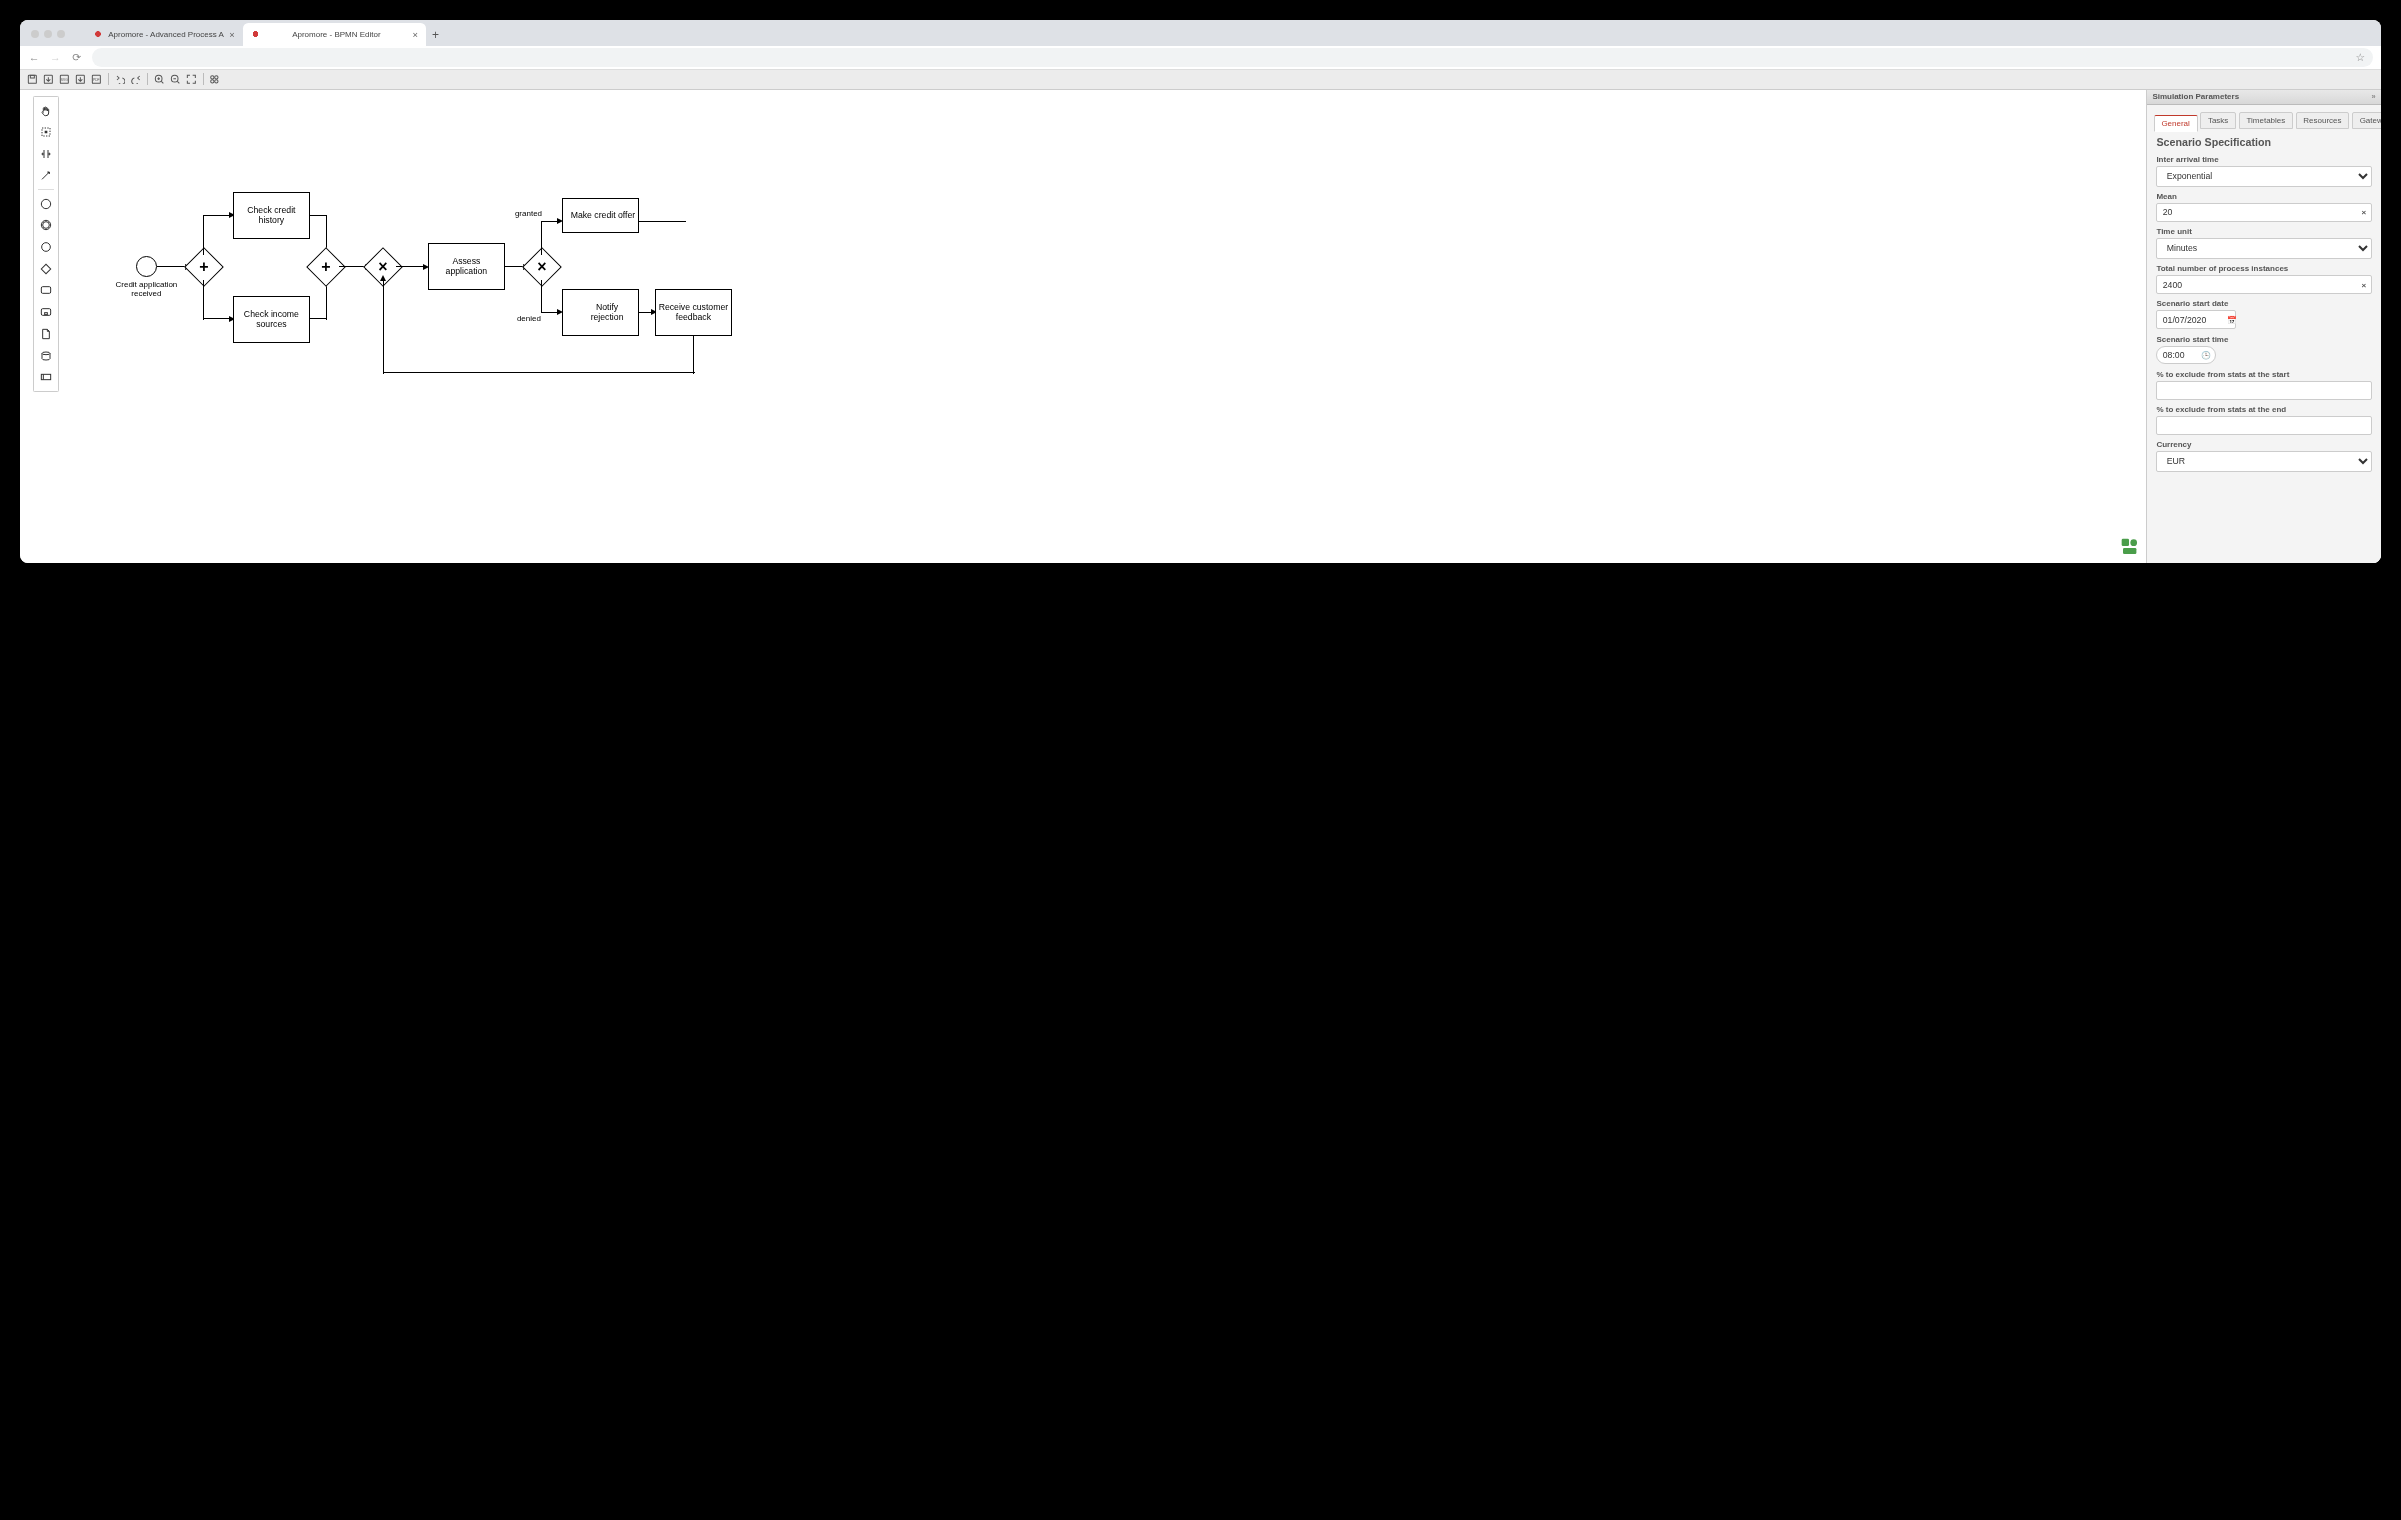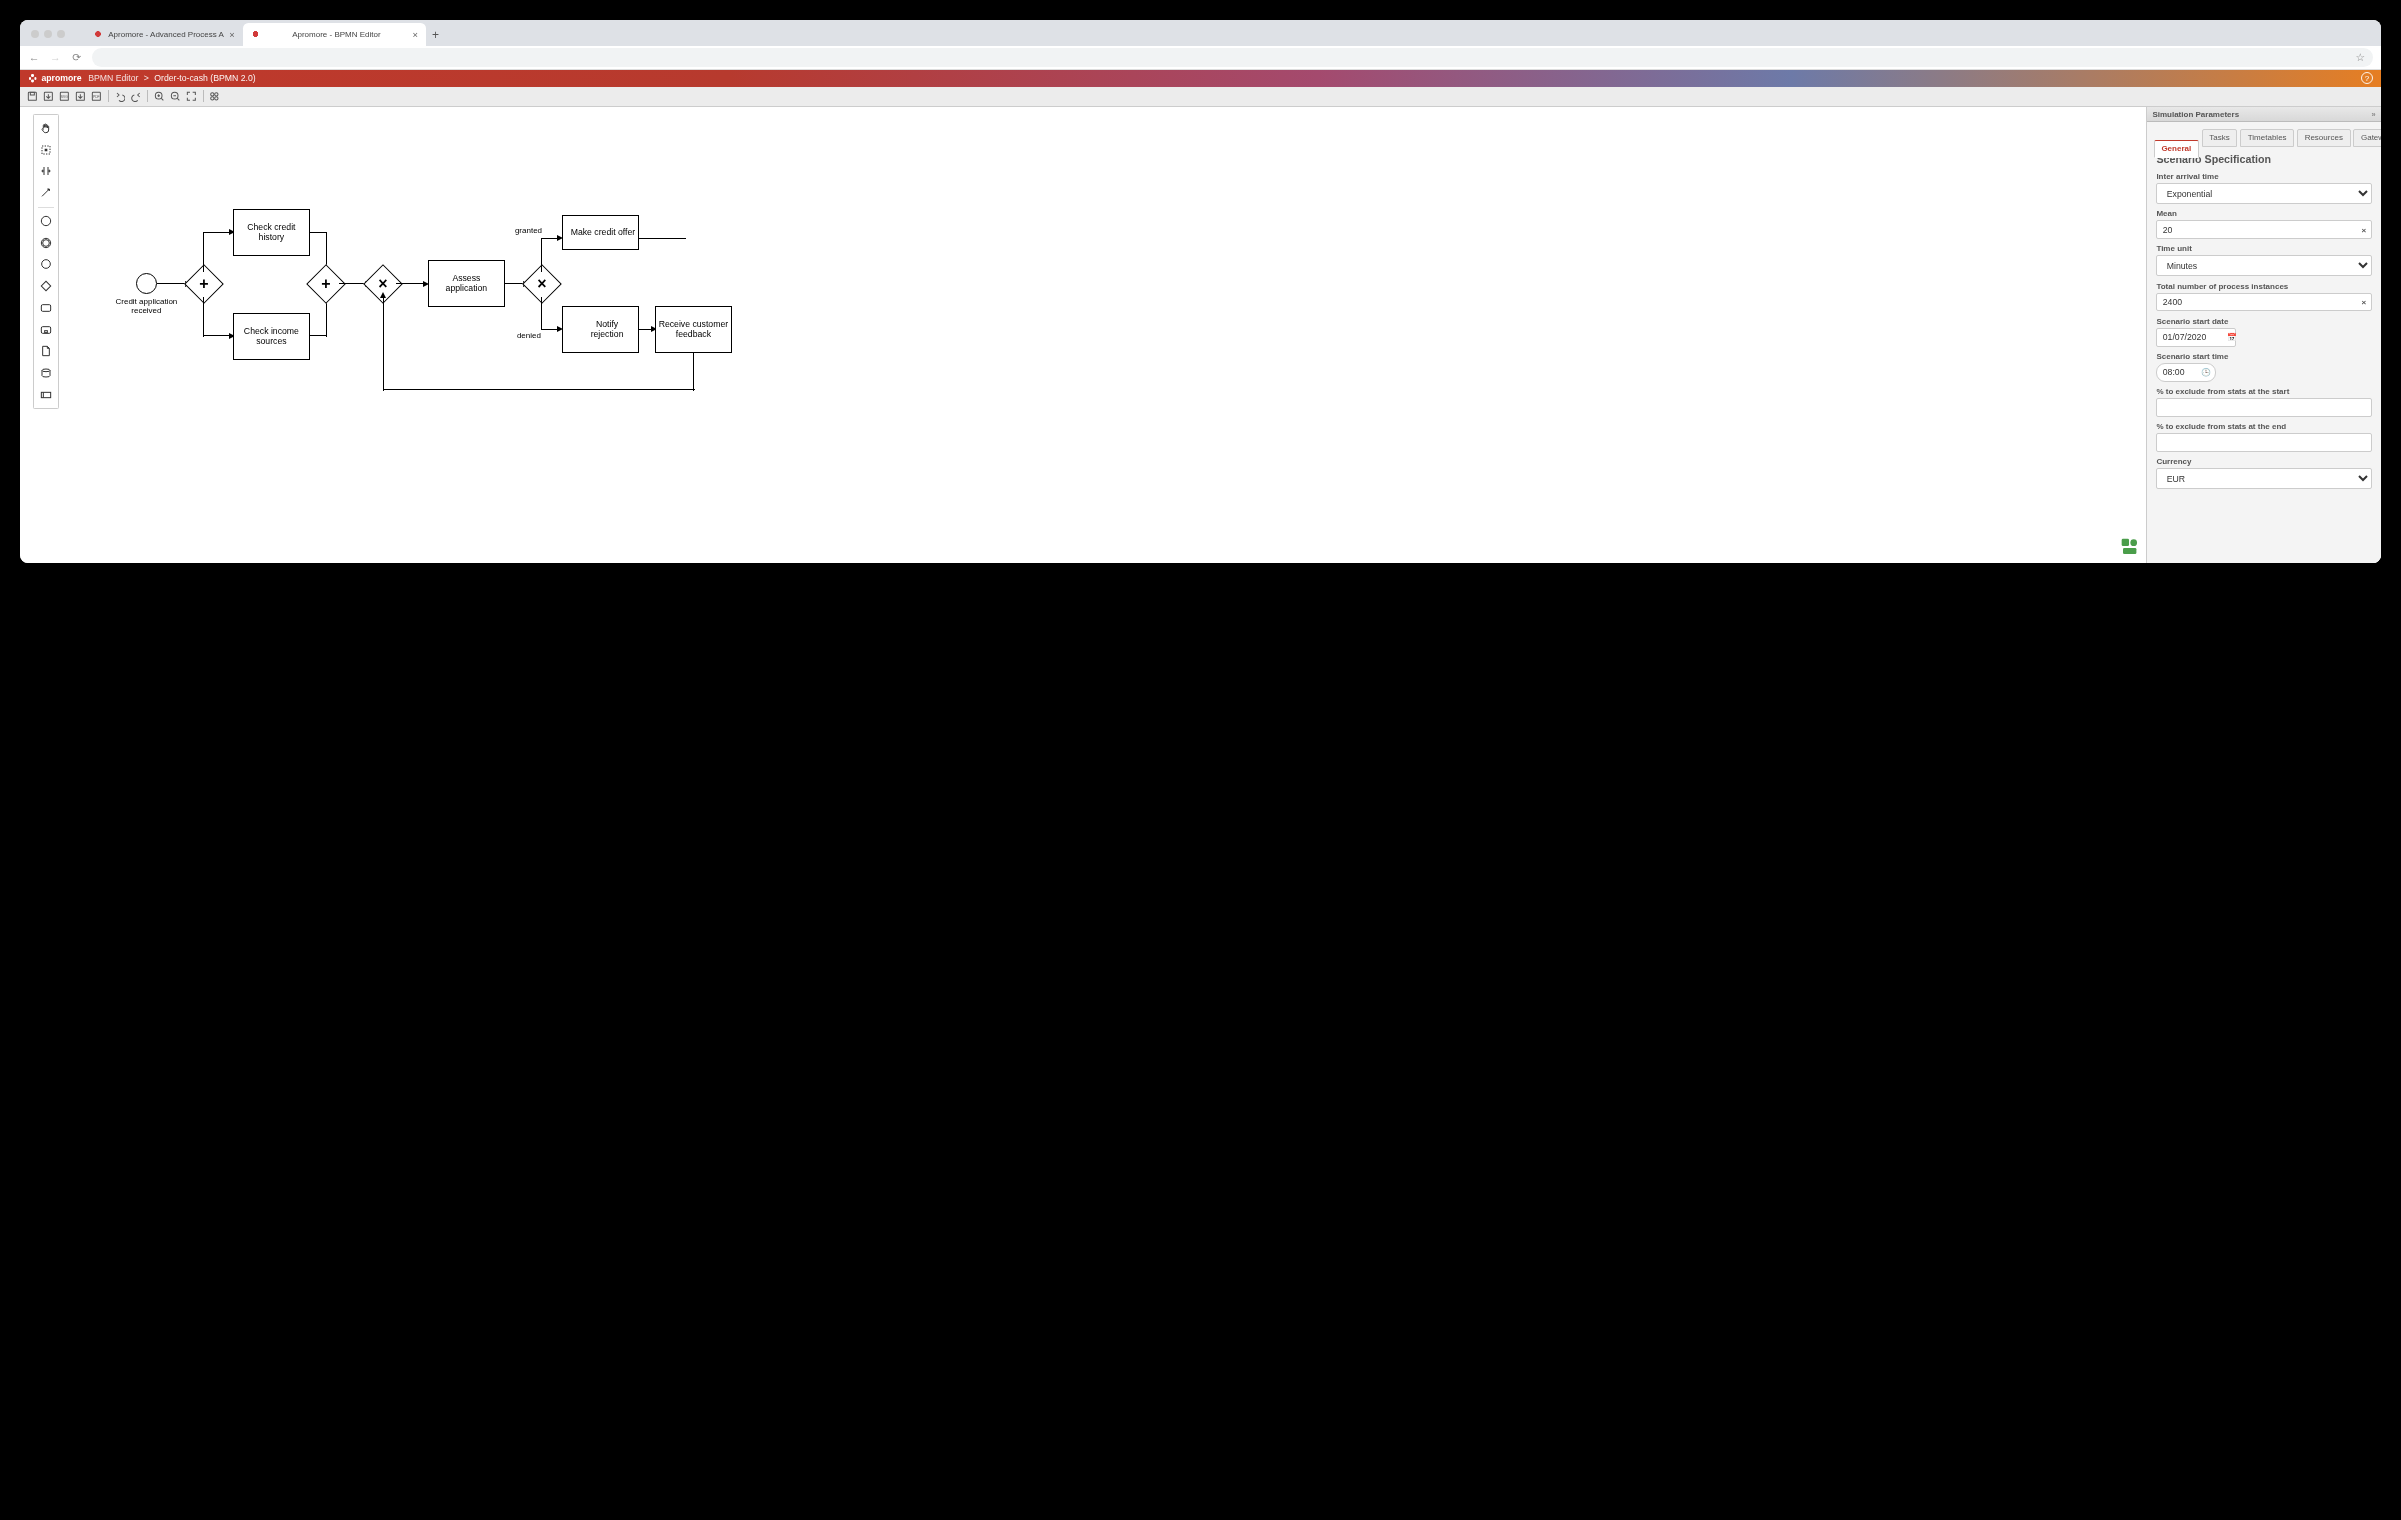--- a/index.html
+++ b/index.html
@@ -52,21 +52,21 @@
   .arrow-r { position:absolute; width:0; height:0; border-top:3.4px solid transparent; border-bottom:3.4px solid transparent; border-left:6px solid #000;}
   .arrow-d { position:absolute; width:0; height:0; border-left:3.4px solid transparent; border-right:3.4px solid transparent; border-top:6px solid #000;}
   .arrow-u { position:absolute; width:0; height:0; border-left:3.4px solid transparent; border-right:3.4px solid transparent; border-bottom:6px solid #000;}
   .minimap { position:absolute; right:8px; bottom:8px; width:17.4px; height:17.4px; cursor:pointer;}
   
   .side-panel { width:235px; background:#f4f4f4; border-left:0.7px solid #ccc; display:flex; flex-direction:column; font-size:8px;}
   .sp-header { background: linear-gradient(#e8e8e8,#d8d8d8); border-bottom:0.7px solid #bbb; padding:2.7px 5.4px; font-weight:bold; color:#555; display:flex; align-items:center;}
   .sp-header .collapse { margin-left:auto; color:#888; cursor:pointer; font-size:7.4px;}
   .sp-tabs { display:flex; gap:2.7px; padding:6.7px 6.7px 0 6.7px;}
   .sp-tab { padding:3.4px 6.7px; background:#eee; border:0.7px solid #ccc; border-radius:2px 2px 0 0; color:#555; cursor:pointer; font-size:8px;}
-  .sp-tab.active { background:#fff; border-bottom-color:#fff; border-top:1.3px solid #c0392b; color:#c0392b; position:relative; top:11px;font-weight:bold;}
+  .sp-tab.active { background:#fff; border-bottom-color:#fff; border-top:1.3px solid #c0392b; color:#c0392b; position:relative; top:3px;}
   .sp-body { padding:6.7px 9.4px; background:#f4f4f4;}
   .sp-body h3 { font-size:10.7px; color:#555; margin-bottom:6.7px; font-weight:bold;}
   .field-label { font-weight:bold; color:#555; margin-top:5.4px; margin-bottom:2px; display:block; font-size:8px;}
   .sp-body select, .sp-body input[type=text] { width:100%; padding:3.4px 5.4px; border:0.7px solid #ccc; border-radius:2px; background:#fff; font-size:8.7px; color:#333;}
   .input-clear { position:relative;}
   .input-clear .x { position:absolute; right:5.4px; top:50%; transform:translateY(-50%); color:#555; font-weight:bold; cursor:pointer;}
   .date-input, .time-input { width:80px !important; display:inline-flex; align-items:center; gap:4px;}
   
   svg.pi { width:10.7px; height:10.7px; stroke:#555; stroke-width:1.5; fill:none;}
   svg.pi2 { width:12px; height:12px; stroke:#333; stroke-width:1.5; fill:none;}
@@ -99,28 +99,20 @@
 
   <div class="addr-bar">
     <span class="nav-icon">←</span>
     <span class="nav-icon" style="opacity:.4">→</span>
     <span class="nav-icon">⟳</span>
     <div class="addr-input">
       <span class="star">☆</span>
     </div>
   </div>
 
-  <div class="app-bar">
-    <span class="logo-dots"></span>
-    <span class="brand">apromore</span>
-    <span class="section">BPMN Editor</span>
-    <span class="section">&gt;</span>
-    <span class="crumb">Order-to-cash (BPMN 2.0)</span>
-    <span class="help">?</span>
-  </div>
 
   <div class="toolbar">
     <span class="tbtn">
         <svg class="pi" viewBox="0 0 16 16">
           <rect x="2" y="2" width="12" height="12" rx="1"></rect>
           <rect x="5" y="2" width="6" height="4"></rect>
         </svg>
       </span>
     <span class="tbtn">
         <svg class="pi" viewBox="0 0 16 16">

